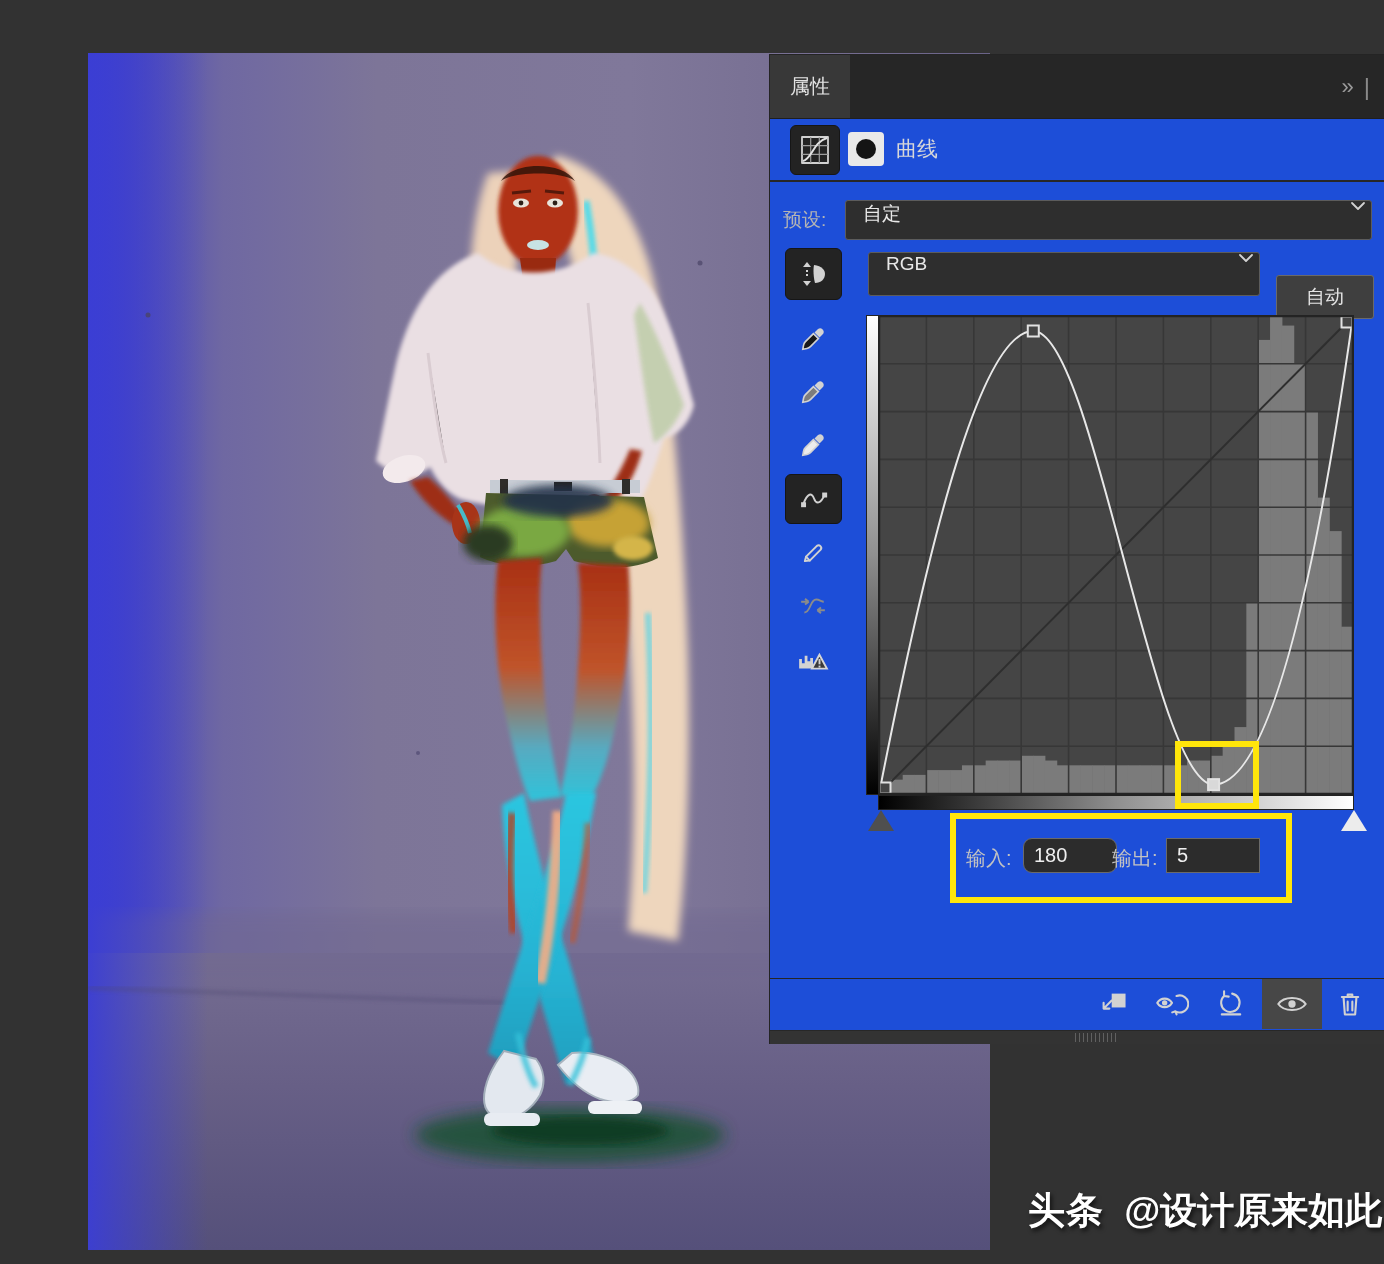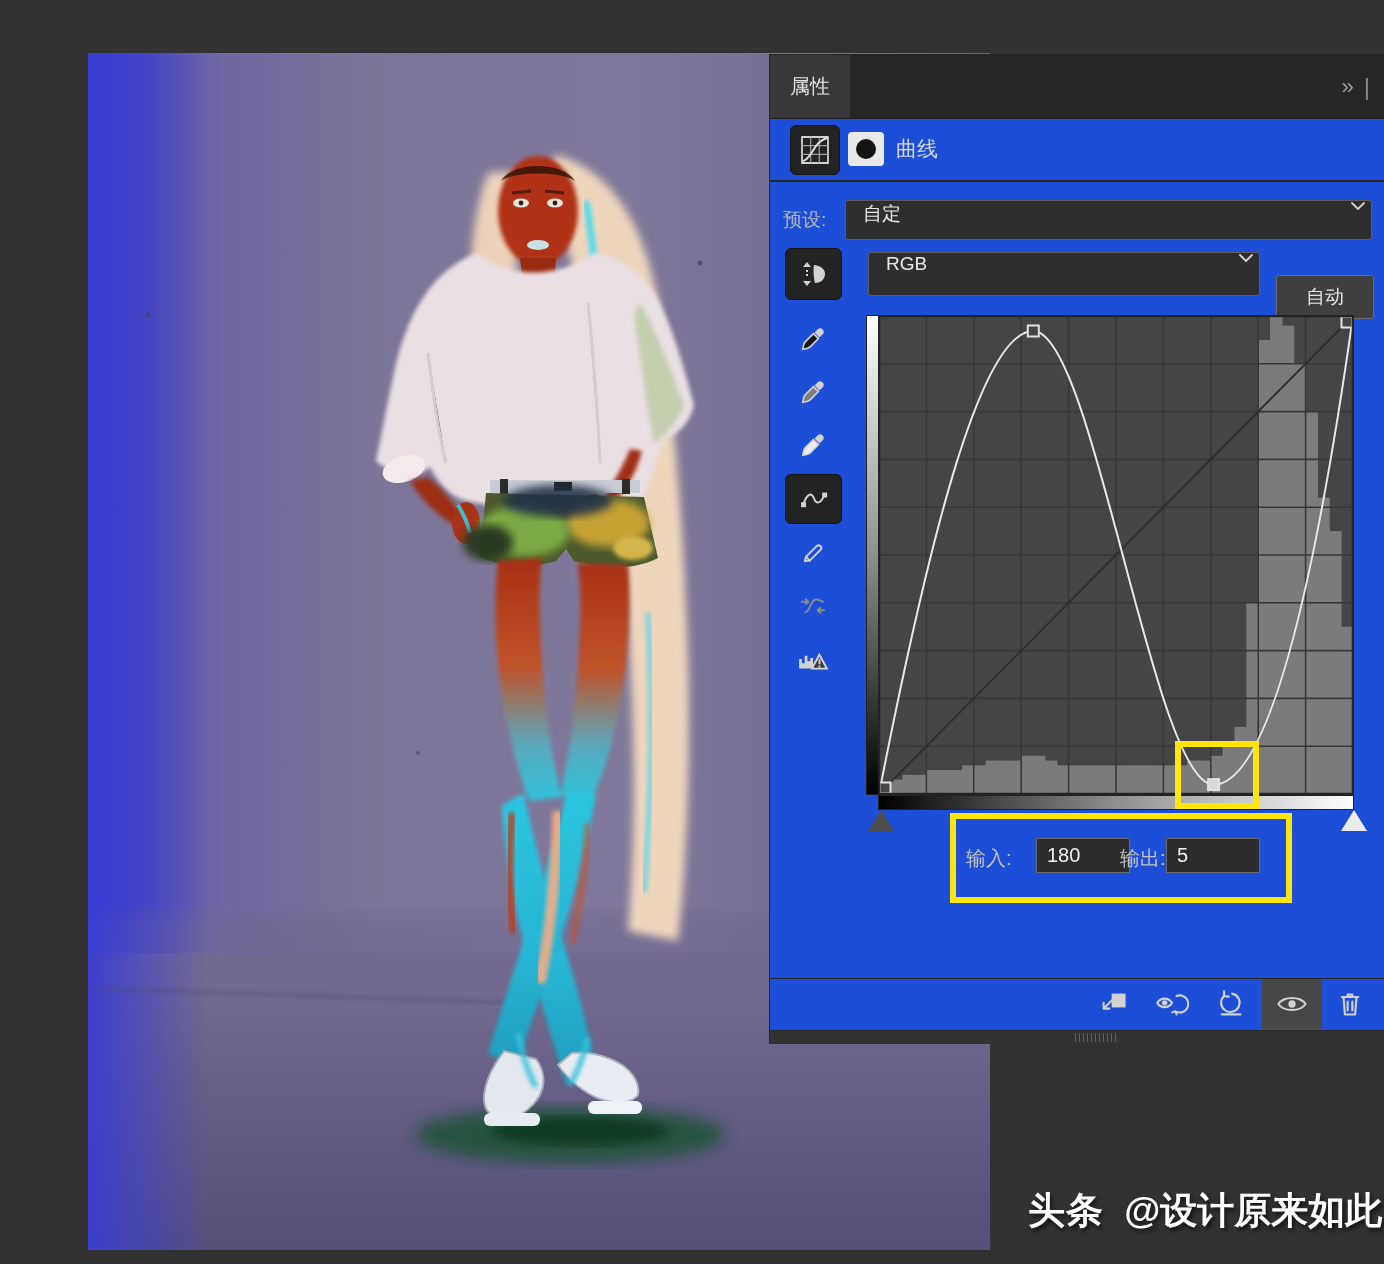--- a/index.html
+++ b/index.html
@@ -52,24 +52,24 @@
   .graph{position:absolute;left:108px;top:260px;width:474px;height:478px;background:#454545;border:1px solid #232323;}
   .hgrad{position:absolute;left:108px;top:740px;width:474px;height:13px;
          background:linear-gradient(to right,#000000,#8f8f8f 50%,#ffffff);border:1px solid #222;}
   .tri{position:absolute;width:0;height:0;border-left:13px solid transparent;border-right:13px solid transparent;}
   .tri-left{left:98px;top:755px;border-bottom:21px solid #4f4f4f;}
   .tri-right{left:571px;top:755px;border-bottom:21px solid #ececec;}
 
   .io-row{position:absolute;left:0;top:782px;width:100%;height:40px;}
   .io-row .row-label{position:absolute;top:8px;font-size:20px;color:#c2c2c2;}
   .io-label-in{left:196px;}
-  .io-label-out{left:342px;margin-left:8px;}
+  .io-label-out{left:342px;}
   .io-field{position:absolute;top:1px;width:82px;height:33px;background:#2c2c2c;border:1px solid #6a6a6a;color:#efefef;
             font-size:20px;padding:0 0 0 10px;font-family:"Liberation Sans",sans-serif;}
-  .io-field-in{left:266px;}
+  .io-field-in{left:253px;border-radius:9px;}
   .io-field-out{left:396px;}
 
   .ybox{position:absolute;border:6px solid #ffe60a;background:transparent;z-index:5;}
   .ybox1{left:405px;top:686px;width:72px;height:56px;}
   .ybox2{left:180px;top:758px;width:330px;height:78px;}
 
   .footer-div{position:absolute;left:0;top:923px;width:100%;height:1px;background:#262626;}
   .footer{position:absolute;left:0;top:924px;width:100%;height:50px;}
   .f-btn{position:absolute;top:0;height:50px;display:flex;align-items:center;justify-content:center;}
   .f-clip{left:318px;width:52px;}

